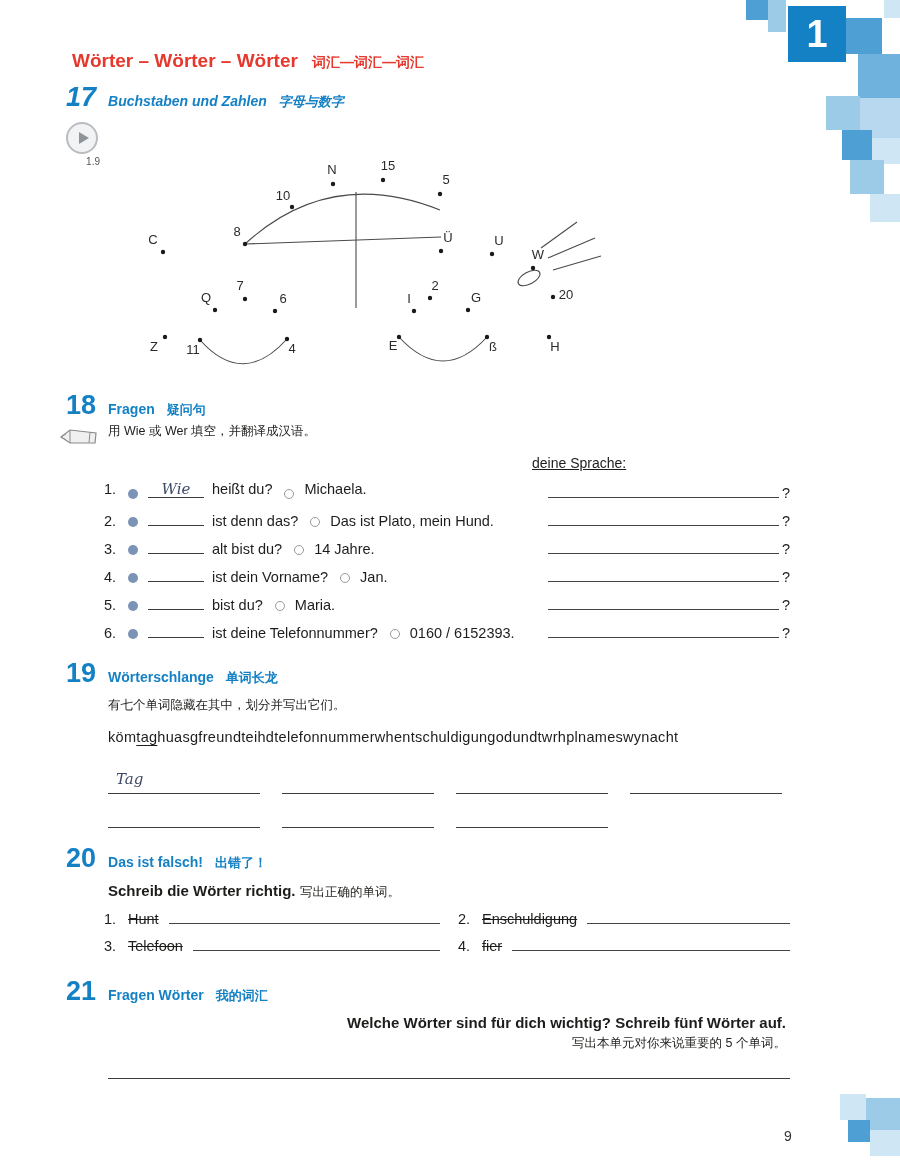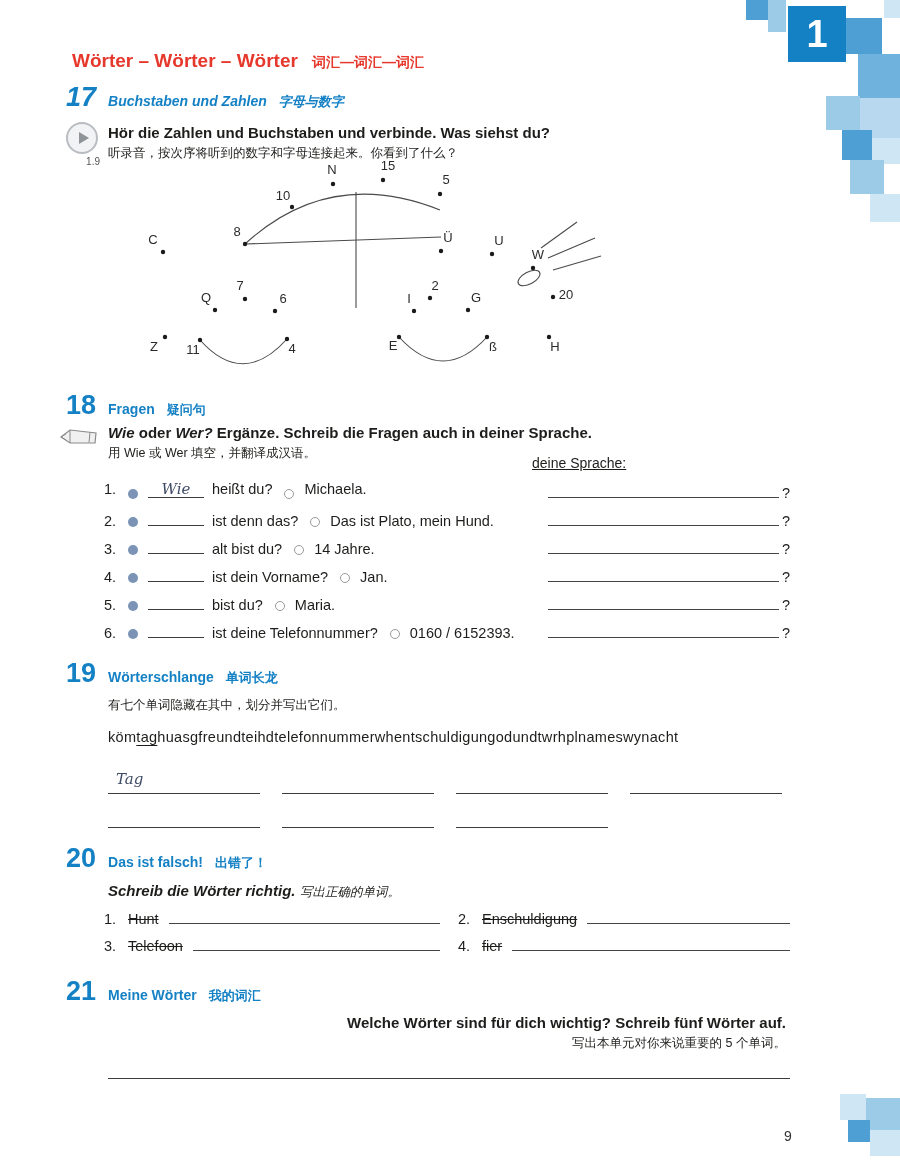--- a/index.html
+++ b/index.html
@@ -95,24 +95,20 @@
     <span class="ex-zh">字母与数字</span>
   </div>
 
   <div class="abs audio" style="left:64px;top:122px;">
     <div class="audio-circle">
         <div class="audio-tri"></div>
       </div>
     <div class="audio-num">1.9</div>
   </div>
 
-  <div class="abs" style="left:108px;top:122px;width:660px;">
-    <div class="task-de">Hör die Zahlen und Buchstaben und verbinde. Was siehst du?</div>
-    <div class="task-zh">听录音，按次序将听到的数字和字母连接起来。你看到了什么？</div>
-  </div>
 
   <svg class="abs puzzle-svg" style="left:125px;top:158px;" width="510" height="235" viewBox="0 0 510 235">
     <g id="puzzle-layer">
         <path d="M120,86 Q205,8 315,52"></path>
         <path d="M120,86 L316,79"></path>
         <path d="M231,34 L231,150"></path>
         <path d="M75,182 Q118,230 162,181"></path>
         <path d="M274,179 Q318,227 362,179"></path>
         <path d="M423,100 L470,80"></path>
         <path d="M428,112 L476,98"></path>
@@ -171,23 +167,20 @@
     <span class="ex-zh">疑问句</span>
   </div>
 
   <svg class="abs" style="left:58px;top:424px;" width="44" height="24" viewBox="0 0 44 24">
     <path d="M3,13 L12,6 L38,9 L37,19 L12,19 Z" fill="#f0f0f0" stroke="#8a8a8a" stroke-width="1.2"></path>
     <path d="M12,6 L12,19 M32,8.5 L31,18.5" stroke="#8a8a8a" stroke-width="1" fill="none"></path>
     <path d="M3,13 L8,10 M3,13 L8,16" stroke="#8a8a8a" stroke-width="0.8" fill="none"></path>
   </svg>
 
   <div class="abs" style="left:108px;top:422px;width:680px;">
-    <div class="task-de">
-      <span class="it">Wie</span><span> oder </span><span class="it">Wer?</span><span> Ergänze. Schreib die Fragen auch in deiner Sprache.</span>
-    </div>
     <div class="task-zh">用 Wie 或 Wer 填空，并翻译成汉语。</div>
   </div>
 
   <div class="abs lang-header" style="left:532px;top:455px;">deine Sprache:</div>
 
   <div class="abs" style="left:104px;top:480px;width:686px;">
     <div class="qrow">
       <span class="qnum">1.</span>
       <span class="bullet filled"></span>
       <span class="wblank"><span class="hand">Wie</span></span>
@@ -285,21 +278,21 @@
     <span class="cell"></span>
     <span class="cell"></span>
   </div>
 
   <div class="abs ex-head" style="left:66px;top:845px;">
     <span class="ex-num">20</span>
     <span class="ex-title">Das ist falsch!</span>
     <span class="ex-zh">出错了！</span>
   </div>
 
-  <div class="abs" style="left:108px;top:880px;font-style:italic;">
+  <div class="abs" style="left:108px;top:880px;">
     <span class="task-de">Schreib die Wörter richtig.</span>
     <span class="task-zh">写出正确的单词。</span>
   </div>
 
   <div class="frow" style="top:908px;">
     <div class="fitem c1">
       <span class="qnum">1.</span>
       <span class="wrong">Hunt</span>
       <span class="fline"></span>
     </div>
@@ -317,21 +310,21 @@
     </div>
     <div class="fitem c2">
       <span class="qnum">4.</span>
       <span class="wrong">fier</span>
       <span class="fline"></span>
     </div>
   </div>
 
   <div class="abs ex-head" style="left:66px;top:978px;">
     <span class="ex-num">21</span>
-    <span class="ex-title">Meine Wörter</span>
+    <span class="ex-title">Fragen Wörter</span>
     <span class="ex-zh">我的词汇</span>
   </div>
 
   <div class="abs" style="left:104px;top:1012px;width:682px;text-align:right;">
     <div class="task-de">Welche Wörter sind für dich wichtig? Schreib fünf Wörter auf.</div>
     <div class="task-zh">写出本单元对你来说重要的 5 个单词。</div>
   </div>
 
   <div class="abs longline" style="left:108px;top:1060px;width:682px;"></div>
 

